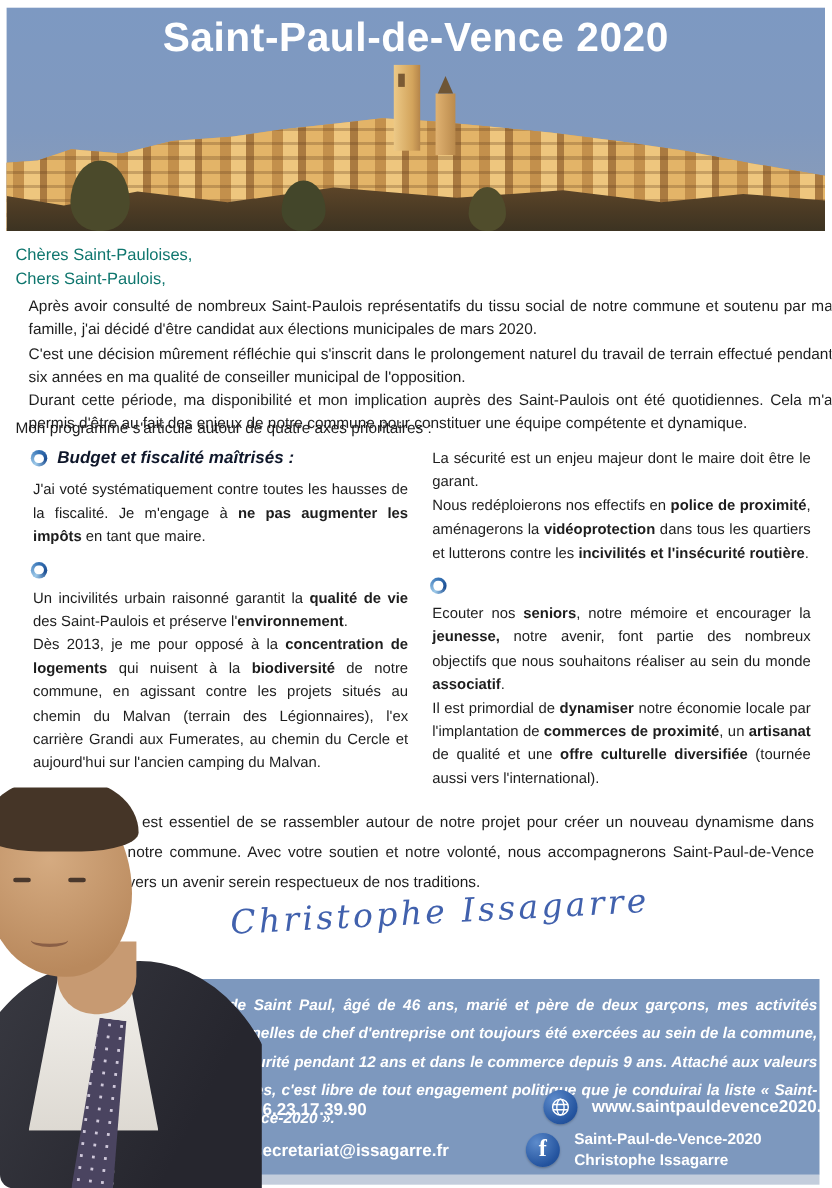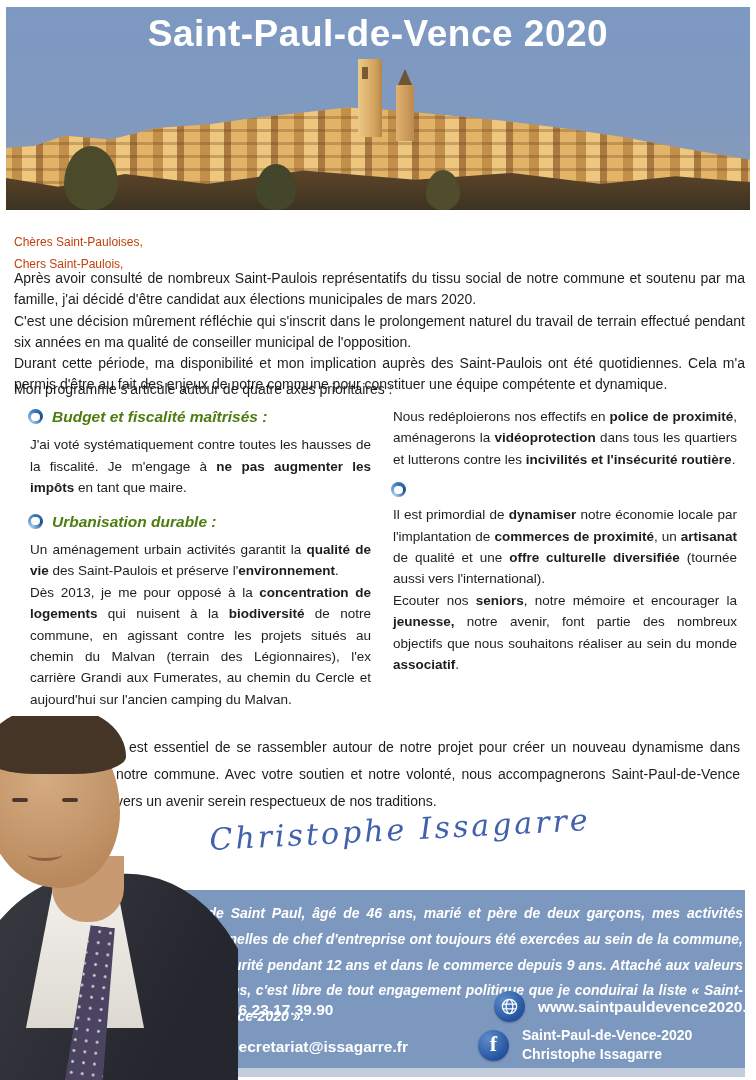--- a/index.html
+++ b/index.html
@@ -1,17 +1,17 @@
 <!DOCTYPE html>
 <html><head>
 <meta charset="utf-8">
 <style>
   html,body{margin:0;padding:0;background:#ffffff;}
   .page{position:relative;width:756px;height:1080px;background:#ffffff;overflow:hidden;
-        font-family:"Liberation Sans", sans-serif;color:#1d1d1d;}
+        font-family:"Liberation Sans", sans-serif;color:#1d1d1d;border-radius:12px;}
 
   
   .hero{position:absolute;left:6px;top:7px;width:744px;height:203px;overflow:hidden;
         background:linear-gradient(180deg,#7d99c2 0%,#8099bf 55%,#8d9db6 100%);}
   .hero-title{position:absolute;left:0;right:0;top:6px;text-align:center;
         font-size:37px;font-weight:bold;color:#ffffff;letter-spacing:.5px;z-index:6;}
   .hill{position:absolute;left:-10px;right:-10px;bottom:0;height:128px;z-index:2;
         background:
           repeating-linear-gradient(90deg,#e3b468 0 16px,#c3904c 16px 26px,#eec67e 26px 40px,#aa7a40 40px 47px),
           linear-gradient(#e0ac62,#a9793f);
@@ -29,34 +29,34 @@
         border-left:7px solid transparent;border-right:7px solid transparent;border-bottom:16px solid #6e5535;}
   .ramparts{position:absolute;left:0;right:0;bottom:0;height:58px;z-index:5;
         background:linear-gradient(180deg,#6b4e2c,#4a3a24 70%,#3c3322);
         clip-path:polygon(0 100%,0 45%,7% 60%,16% 38%,27% 55%,40% 32%,55% 48%,68% 36%,80% 55%,90% 42%,100% 52%,100% 100%);}
   .tree{position:absolute;z-index:5;background:#4b4a2b;border-radius:50% 50% 45% 45%/60% 60% 40% 40%;}
   .tree.t1{left:58px;bottom:0;width:54px;height:64px;}
   .tree.t2{left:250px;bottom:0;width:40px;height:46px;background:#43462a;}
   .tree.t3{left:420px;bottom:0;width:34px;height:40px;background:#504d2c;}
 
   
-  .greeting{position:absolute;left:14px;top:231px;font-size:12px;line-height:22px;color:#c2410c;}
-  .intro{position:absolute;left:14px;top:268px;width:731px;font-size:14px;line-height:21.3px;text-align:justify;}
+  .greeting{position:absolute;left:14px;top:221px;font-size:15px;line-height:22px;color:#0f766e;}
+  .intro{position:absolute;left:26px;top:268px;width:731px;font-size:14px;line-height:21.3px;text-align:justify;}
   .intro p{margin:0;}
   .program-line{position:absolute;left:14px;top:381px;font-size:14px;}
 
   .col{position:absolute;top:406px;font-size:13.5px;line-height:21.4px;text-align:justify;}
   .col-left{left:30px;width:341px;}
   .col-right{left:393px;width:344px;}
   .section{margin-bottom:12px;}
   .sec-head{display:flex;align-items:center;gap:9px;margin:0 0 7px -2px;text-align:left;}
   .ring{position:relative;width:15px;height:15px;border-radius:50%;flex:0 0 15px;
         background:conic-gradient(from 210deg,#9cc8e8,#3a77b8 40%,#1d4f93 70%,#9cc8e8);}
   .ring::after{content:"";position:absolute;inset:3.4px;background:#ffffff;border-radius:50%;}
-  .sec-title{font-size:15.5px;font-weight:bold;font-style:italic;color:#4d7c0f;text-align:center;}
+  .sec-title{font-size:15.5px;font-weight:bold;font-style:italic;color:#0f172a;text-align:center;}
   .section p{margin:0;}
   .b{font-weight:bold;}
 
   .closing{position:absolute;left:116px;top:734px;width:624px;font-size:14px;line-height:27px;text-align:justify;}
   .signature{position:absolute;left:200px;top:812px;width:400px;text-align:center;
         font-family:"DejaVu Serif", serif;font-style:italic;font-size:30px;letter-spacing:3px;
         color:#4161ad;transform:rotate(-3deg);}
 
   
   .footer-box{position:absolute;left:82px;top:890px;width:663px;height:178px;background:#7d98be;z-index:1;}
@@ -130,37 +130,37 @@
     <div class="section">
       <div class="sec-head">
         <span class="ring"></span>
         <span class="sec-title">Budget et fiscalité maîtrisés :</span>
       </div>
       <p><span>J'ai voté systématiquement contre toutes les hausses de la fiscalité. Je m'engage à </span><span class="b">ne pas augmenter les impôts</span><span> en tant que maire.</span></p>
     </div>
     <div class="section">
       <div class="sec-head">
         <span class="ring"></span>
-        <span class="sec-title">Urbanisation durable :</span>
       </div>
-      <p><span>Un aménagement urbain activités garantit la </span><span class="b">qualité de vie</span><span> des Saint-Paulois et préserve l'</span><span class="b">environnement</span><span>.</span></p>
+      <p><span>Un incivilités urbain raisonné garantit la </span><span class="b">qualité de vie</span><span> des Saint-Paulois et préserve l'</span><span class="b">environnement</span><span>.</span></p>
       <p><span>Dès 2013, je me pour opposé à la </span><span class="b">concentration de logements</span><span> qui nuisent à la </span><span class="b">biodiversité</span><span> de notre commune, en agissant contre les projets situés au chemin du Malvan (terrain des Légionnaires), l'ex carrière Grandi aux Fumerates, au chemin du Cercle et aujourd'hui sur l'ancien camping du Malvan.</span></p>
     </div>
   </div>
 
   <div class="col col-right">
     <div class="section">
+      <p><span>La sécurité est un enjeu majeur dont le maire doit être le garant.</span></p>
       <p><span>Nous redéploierons nos effectifs en </span><span class="b">police de proximité</span><span>, aménagerons la </span><span class="b">vidéoprotection</span><span> dans tous les quartiers et lutterons contre les </span><span class="b">incivilités et l'insécurité routière</span><span>.</span></p>
     </div>
     <div class="section">
       <div class="sec-head">
         <span class="ring"></span>
       </div>
+      <p><span>Ecouter nos </span><span class="b">seniors</span><span>, notre mémoire et encourager la </span><span class="b">jeunesse,</span><span> notre avenir, font partie des nombreux objectifs que nous souhaitons réaliser au sein du monde </span><span class="b">associatif</span><span>.</span></p>
       <p><span>Il est primordial de </span><span class="b">dynamiser</span><span> notre économie locale par l'implantation de </span><span class="b">commerces de proximité</span><span>, un </span><span class="b">artisanat</span><span> de qualité et une </span><span class="b">offre culturelle diversifiée</span><span> (tournée aussi vers l'international).</span></p>
-      <p><span>Ecouter nos </span><span class="b">seniors</span><span>, notre mémoire et encourager la </span><span class="b">jeunesse,</span><span> notre avenir, font partie des nombreux objectifs que nous souhaitons réaliser au sein du monde </span><span class="b">associatif</span><span>.</span></p>
     </div>
   </div>
 
   <div class="closing">Il est essentiel de se rassembler autour de notre projet pour créer un nouveau dynamisme dans notre commune. Avec votre soutien et notre volonté, nous accompagnerons Saint-Paul-de-Vence vers un avenir serein respectueux de nos traditions.</div>
   <div class="signature">Christophe Issagarre</div>
 
   <div class="footer-box">
     <div class="bio">Enfant de Saint Paul, âgé de 46 ans, marié et père de deux garçons, mes activités professionnelles de chef d'entreprise ont toujours été exercées au sein de la commune, dans la sécurité pendant 12 ans et dans le commerce depuis 9 ans. Attaché aux valeurs républicaines, c'est libre de tout engagement politique que je conduirai la liste « Saint-Paul-de-Vence-2020 ».</div>
 
     <div class="contact c-phone">

